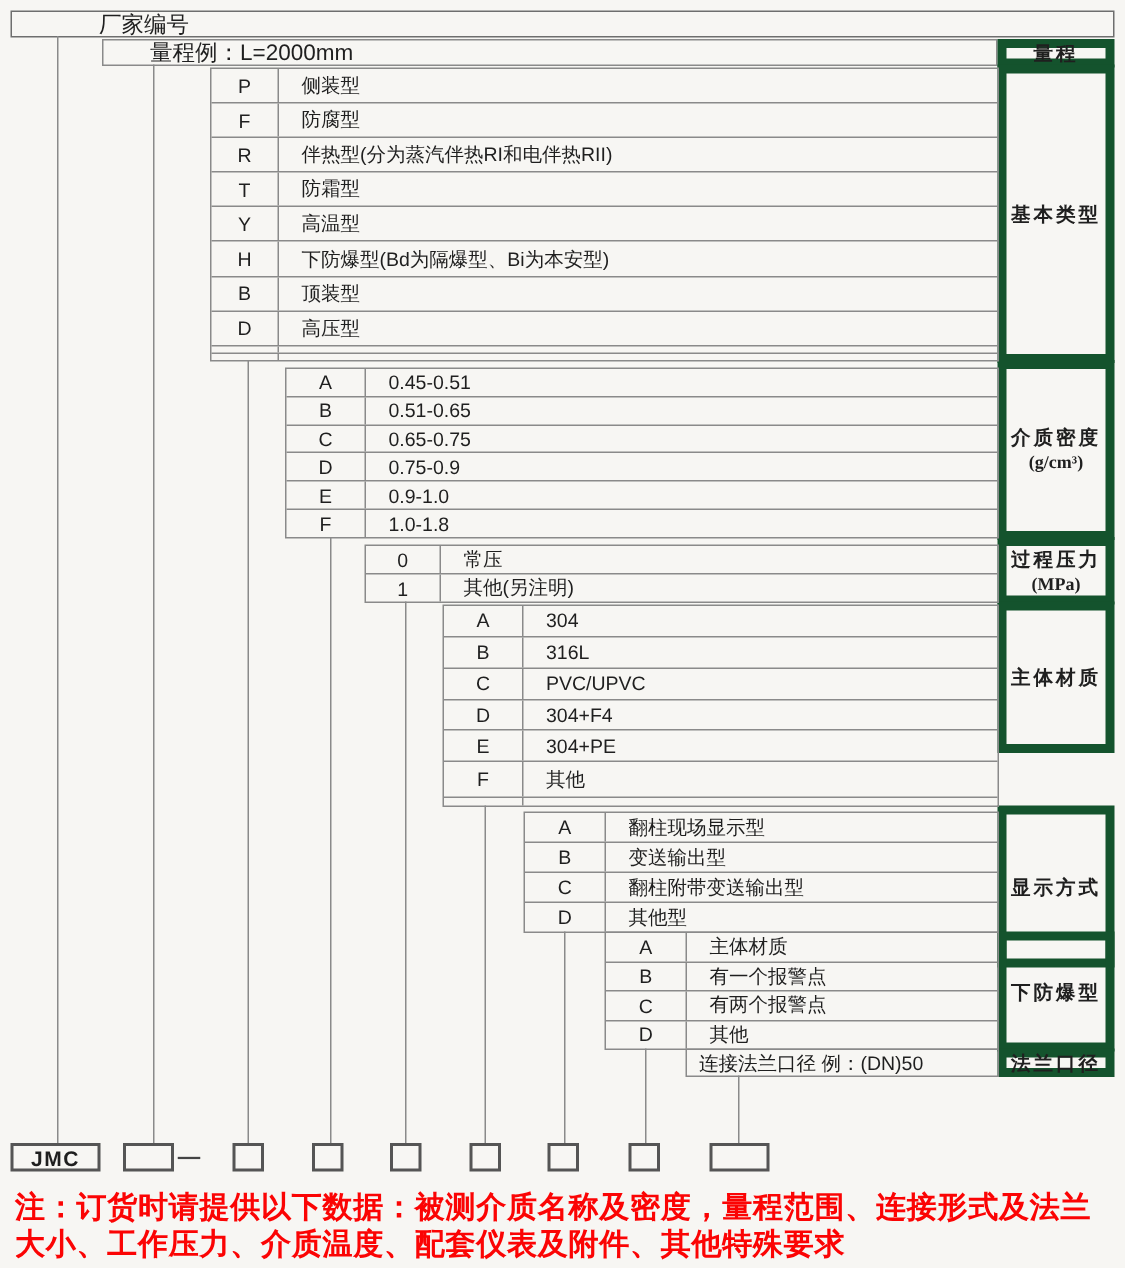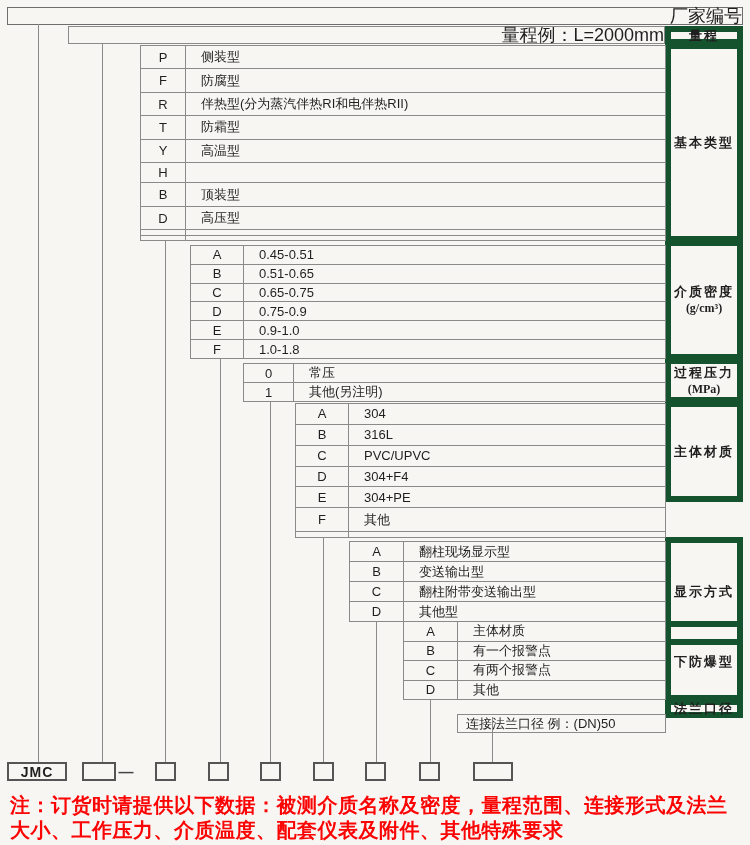--- a/index.html
+++ b/index.html
@@ -9,22 +9,21 @@
     font-family:"Liberation Sans","DejaVu Sans",sans-serif;
     color:#1f1f1f;
   }
   #stage{position:relative;width:750px;height:845px;overflow:hidden;background:#f7f6f3;}
 
   
   .topbox{
     position:absolute;box-sizing:border-box;
     border:1px solid #6e6e6e;
     display:flex;align-items:center;
-    font-size:18px;
-    justify-content:flex-end;
+    font-size:15px;
   }
   #factory-box{left:7px;top:7px;width:736px;height:18px;padding-left:58px;}
   #range-box{left:68px;top:26px;width:597px;height:18px;padding-left:31px;border-color:#8a8a8a;}
 
   
   .sec{position:absolute;box-sizing:border-box;border:1px solid #8a8a8a;display:flex;flex-direction:column;}
   .row{display:flex;box-sizing:border-box;border-top:1px solid #8a8a8a;flex:1 1 auto;}
   .row:first-child{border-top:none;}
   .code{flex:0 0 auto;box-sizing:border-box;border-right:1px solid #8a8a8a;
         display:flex;align-items:center;justify-content:center;font-size:13px;}
@@ -35,21 +34,21 @@
   #sec-density {left:190px;top:245px;width:476px;height:114px;}
   #sec-density .code{width:53px;}
   #sec-pressure{left:243px;top:363px;width:423px;height:39px;}
   #sec-pressure .code{width:50px;}
   #sec-material{left:295px;top:403px;width:371px;height:135px;}
   #sec-material .code{width:53px;}
   #sec-display {left:349px;top:541px;width:317px;height:81px;}
   #sec-display .code{width:54px;}
   #sec-alarm   {left:403px;top:621px;width:263px;height:79px;}
   #sec-alarm .code{width:54px;}
-  #sec-flange  {left:457px;top:699px;width:209px;height:19px;margin-top:15px;}
+  #sec-flange  {left:457px;top:699px;width:209px;height:19px;}
   #sec-flange .desc{padding-left:8px;}
 
   
   .lbl{
     position:absolute;left:665px;width:78px;box-sizing:border-box;
     border:6px solid #14532d;
     display:flex;flex-direction:column;align-items:center;justify-content:center;
     font-family:"Liberation Serif","DejaVu Serif",serif;
     font-weight:bold;font-size:13px;letter-spacing:2px;line-height:17px;
     text-align:center;
@@ -128,20 +127,21 @@
     <div class="row">
         <span class="code">T</span>
         <span class="desc">防霜型</span>
       </div>
     <div class="row">
         <span class="code">Y</span>
         <span class="desc">高温型</span>
       </div>
     <div class="row">
         <span class="code">H</span>
+        <span class="desc">下防爆型(Bd为隔爆型、Bi为本安型)</span>
       </div>
     <div class="row">
         <span class="code">B</span>
         <span class="desc">顶装型</span>
       </div>
     <div class="row">
         <span class="code">D</span>
         <span class="desc">高压型</span>
       </div>
     <div class="row">

